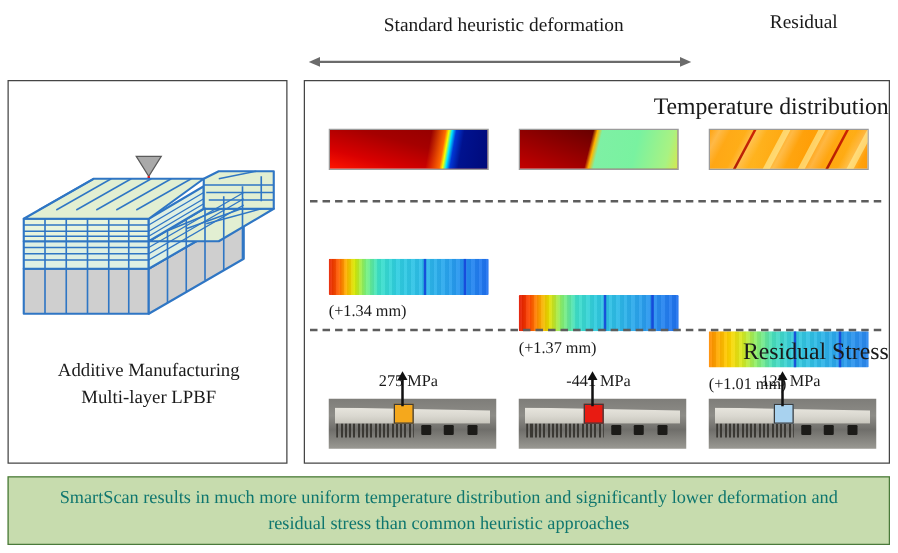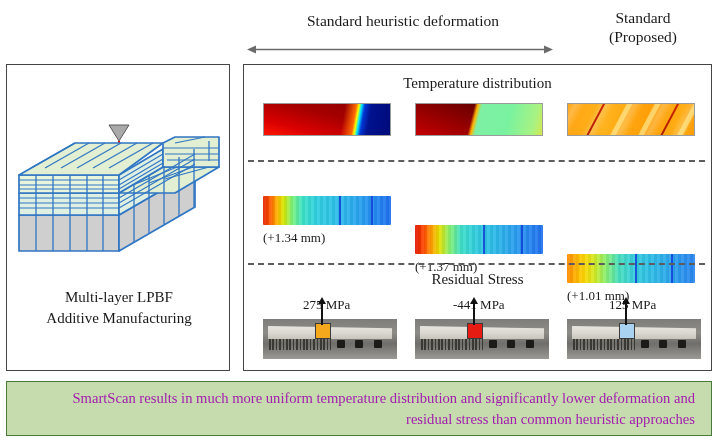--- a/index.html
+++ b/index.html
@@ -83,22 +83,22 @@
     background: #fff;
     box-sizing: border-box;
   }
   .row {
     position: absolute;
     left: 0;
     width: 100%;
   }
   .row-title {
     width: 100%;
-    text-align: center;
-    font-size: 15px;
+    text-align: right;
+    font-size: 19px;
   }
   .divider {
     position: absolute;
     left: 4px;
     width: 457px;
     height: 0;
     border-top: 2.2px dashed #5d5d5d;
   }
 
   
@@ -298,42 +298,41 @@
     width: 706px; height: 55px;
     box-sizing: border-box;
     border: 1.8px solid #4a7a3a;
     background: #c7dcae;
     display: flex;
     align-items: center;
     justify-content: center;
   }
   .bc-text {
     width: 672px;
-    text-align: right;
+    text-align: center;
     font-size: 14.6px;
     line-height: 21px;
-    color: #a21caf;
+    color: #0f766e;
   }
 </style>
 </head>
 <body>
 
 <div id="header">
 
   <div class="hdr-standard">Standard heuristic deformation</div>
 
   <svg class="hdr-arrow" viewBox="0 0 306 11">
     <line x1="8" y1="5.5" x2="298" y2="5.5" stroke="#6b6b6b" stroke-width="1.7"></line>
     <polygon points="0,5.5 9,1.6 9,9.4" fill="#6b6b6b"></polygon>
     <polygon points="306,5.5 297,1.6 297,9.4" fill="#6b6b6b"></polygon>
   </svg>
 
   <div class="hdr-smartscan">
-    <div>Standard</div>
-    <div>(Proposed)</div>
+    <div>Residual</div>
   </div>
 </div>
 
 <div id="left-panel">
 
 
   <svg id="block-svg" width="208" height="160" viewBox="0 0 208 160">
     <g>
       <polygon points="94,2 114,2 104,18" fill="#a9a9a9" stroke="#5a5a5a" stroke-width="1"></polygon>
       <line x1="104" y1="18" x2="104" y2="66" stroke="#ff0000" stroke-width="2"></line>
@@ -406,22 +405,22 @@
       <line x1="78" y1="45" x2="122" y2="20"></line>
       <line x1="94" y1="45" x2="138" y2="20"></line>
       <line x1="118" y1="62" x2="162" y2="44"></line>
       <line x1="134" y1="60" x2="178" y2="44"></line>
       <line x1="150" y1="56" x2="194" y2="44"></line>
       <line x1="160" y1="20" x2="190" y2="14"></line>
     </g>
   </svg>
 
   <div class="left-caption">
+    <div>Additive Manufacturing</div>
     <div>Multi-layer LPBF</div>
-    <div>Additive Manufacturing</div>
   </div>
 </div>
 
 <div id="right-panel">
 
   <div class="row" style="top:10px;">
     <div class="row-title">Temperature distribution</div>
   </div>
 
   <div class="strip-row" style="top:38px;">
@@ -438,21 +437,21 @@
         <span class="lite l2"></span>
         <span class="streak s2"></span>
         <span class="lite l3"></span>
       </div>
     </div>
   </div>
 
   <div class="divider" style="top:95px;"></div>
 
 
-  <div class="strip-row" style="top:131px;">
+  <div class="strip-row" style="top:142px;">
     <div class="cell c0 def-wrap">
       <div class="def-strip def-a">
         <span class="vline" style="left:76px;"></span>
         <span class="vline" style="left:108px;"></span>
       </div>
       <div class="def-label">(+1.34 mm)</div>
     </div>
     <div class="cell c1 def-wrap">
       <div class="def-strip def-b">
         <span class="vline" style="left:68px;"></span>

